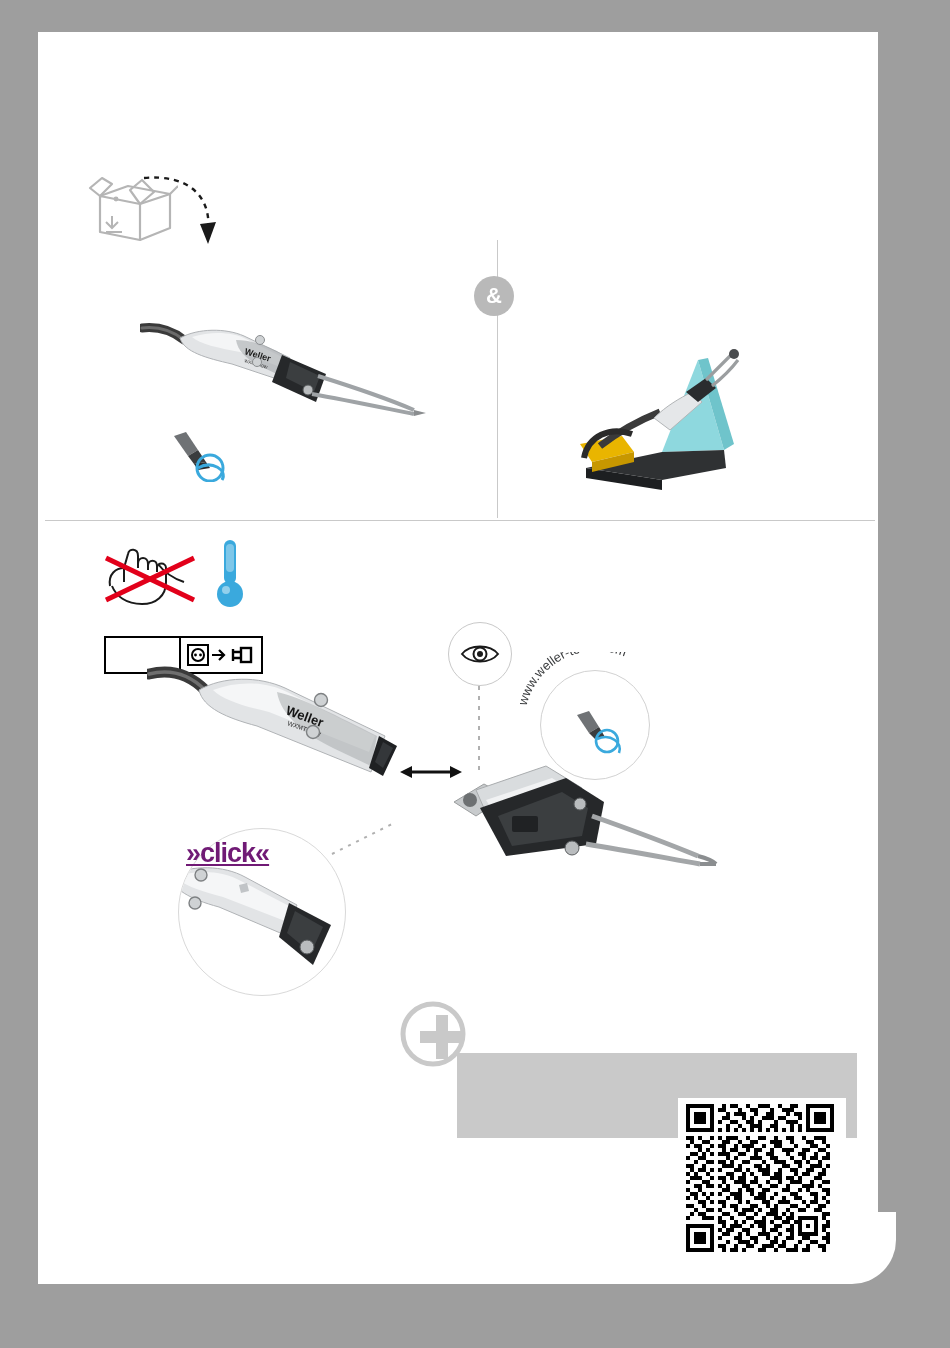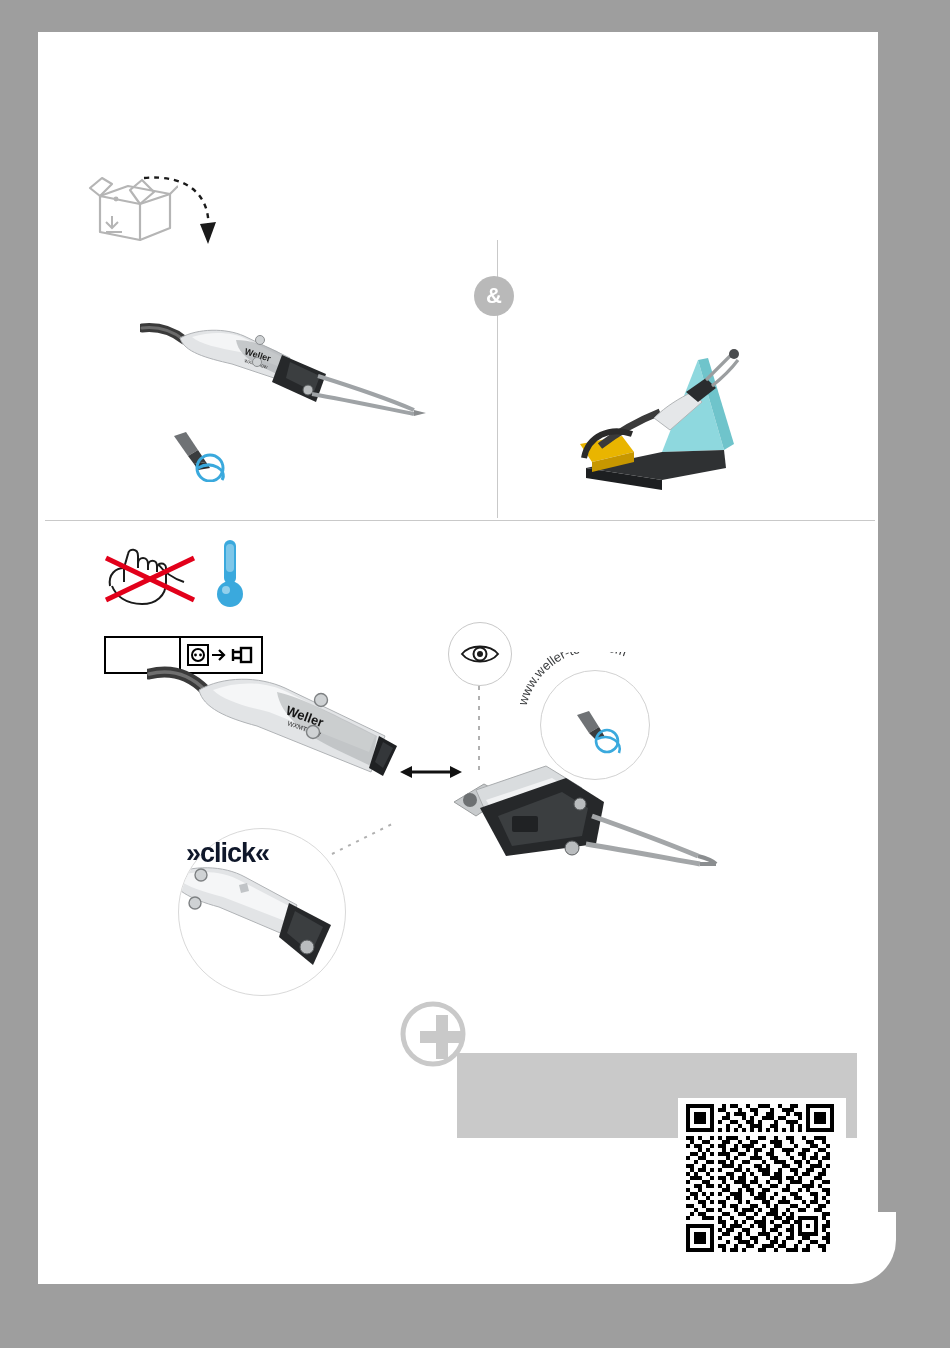--- a/index.html
+++ b/index.html
@@ -53,21 +53,21 @@
   
   .eye-circle{position:absolute;left:448px;top:622px;width:62px;height:62px;border-radius:50%;border:1px solid #c9c9c9;background:#fff;display:flex;align-items:center;justify-content:center;}
   .dotted-line{position:absolute;left:478px;top:686px;width:2px;height:86px;}
 
   
   .web-circle{position:absolute;left:540px;top:670px;width:108px;height:108px;border-radius:50%;border:1px solid #d2d2d2;background:#fff;}
   .web-text{position:absolute;left:520px;top:652px;width:150px;height:60px;}
 
   
   .click-circle{position:absolute;left:178px;top:828px;width:166px;height:166px;border-radius:50%;border:1px solid #d9d9d9;background:#fff;overflow:hidden;}
-  .click-label{position:absolute;left:186px;top:838px;font-size:27px;font-weight:bold;color:#0f172a;letter-spacing:-1px;}
+  .click-label{position:absolute;left:186px;top:838px;font-size:27px;font-weight:bold;color:#701a75;letter-spacing:-1px;text-decoration:underline;}
   .click-dots{position:absolute;left:330px;top:820px;width:70px;height:40px;}
 
   
   .dbl-arrow{position:absolute;left:400px;top:762px;width:62px;height:20px;}
 
   
   .plus-circle{position:absolute;left:400px;top:997px;width:75px;height:75px;}
 
   
   .grey-bar-1{position:absolute;left:457px;top:1053px;width:400px;height:50px;background:#c9c9c9;}

